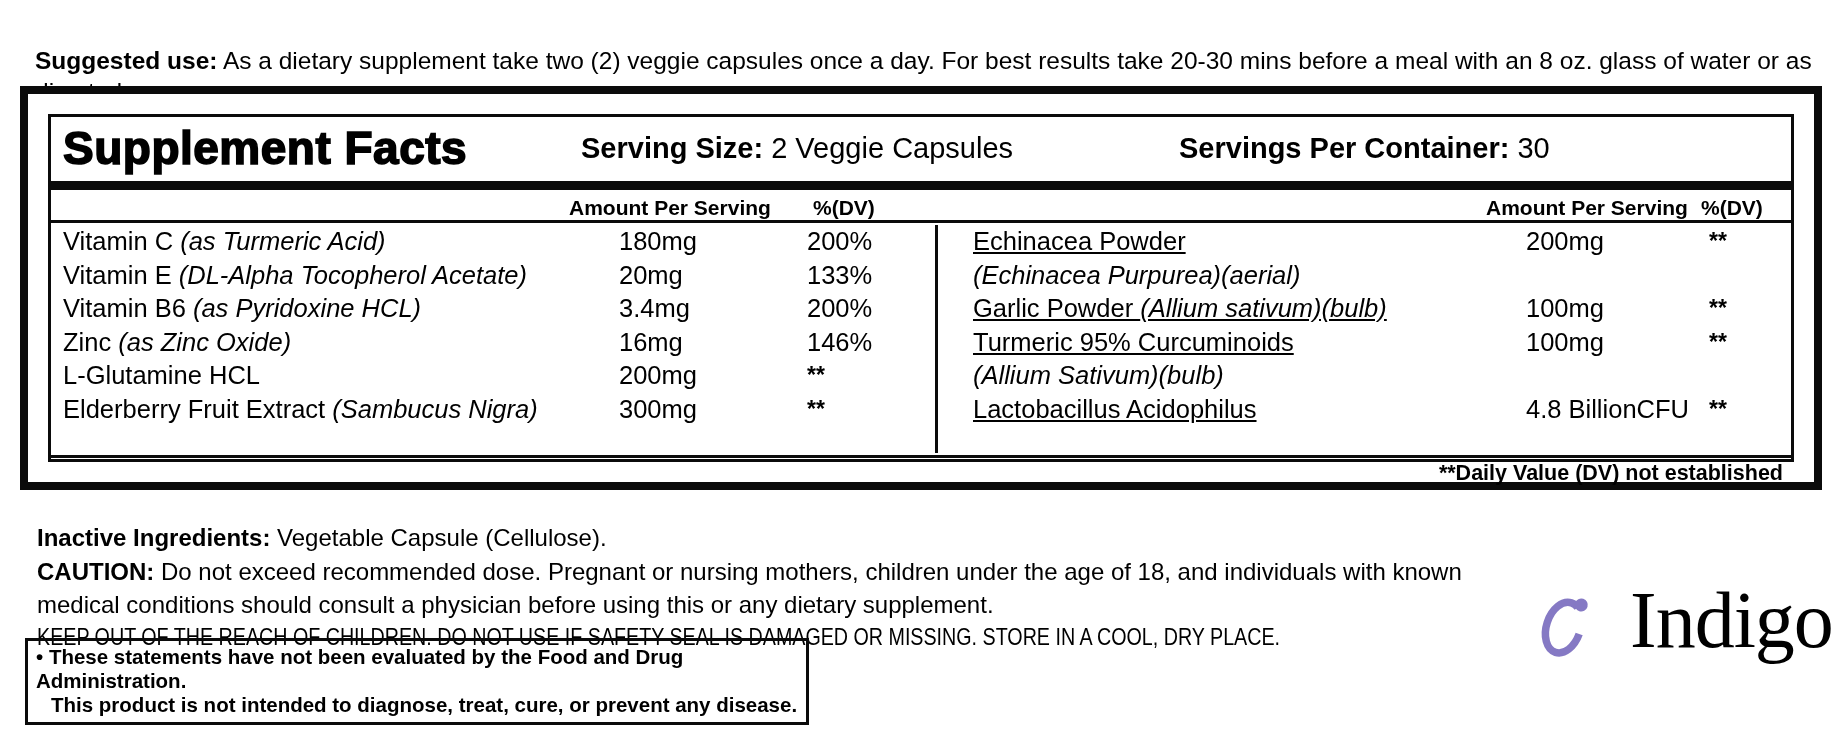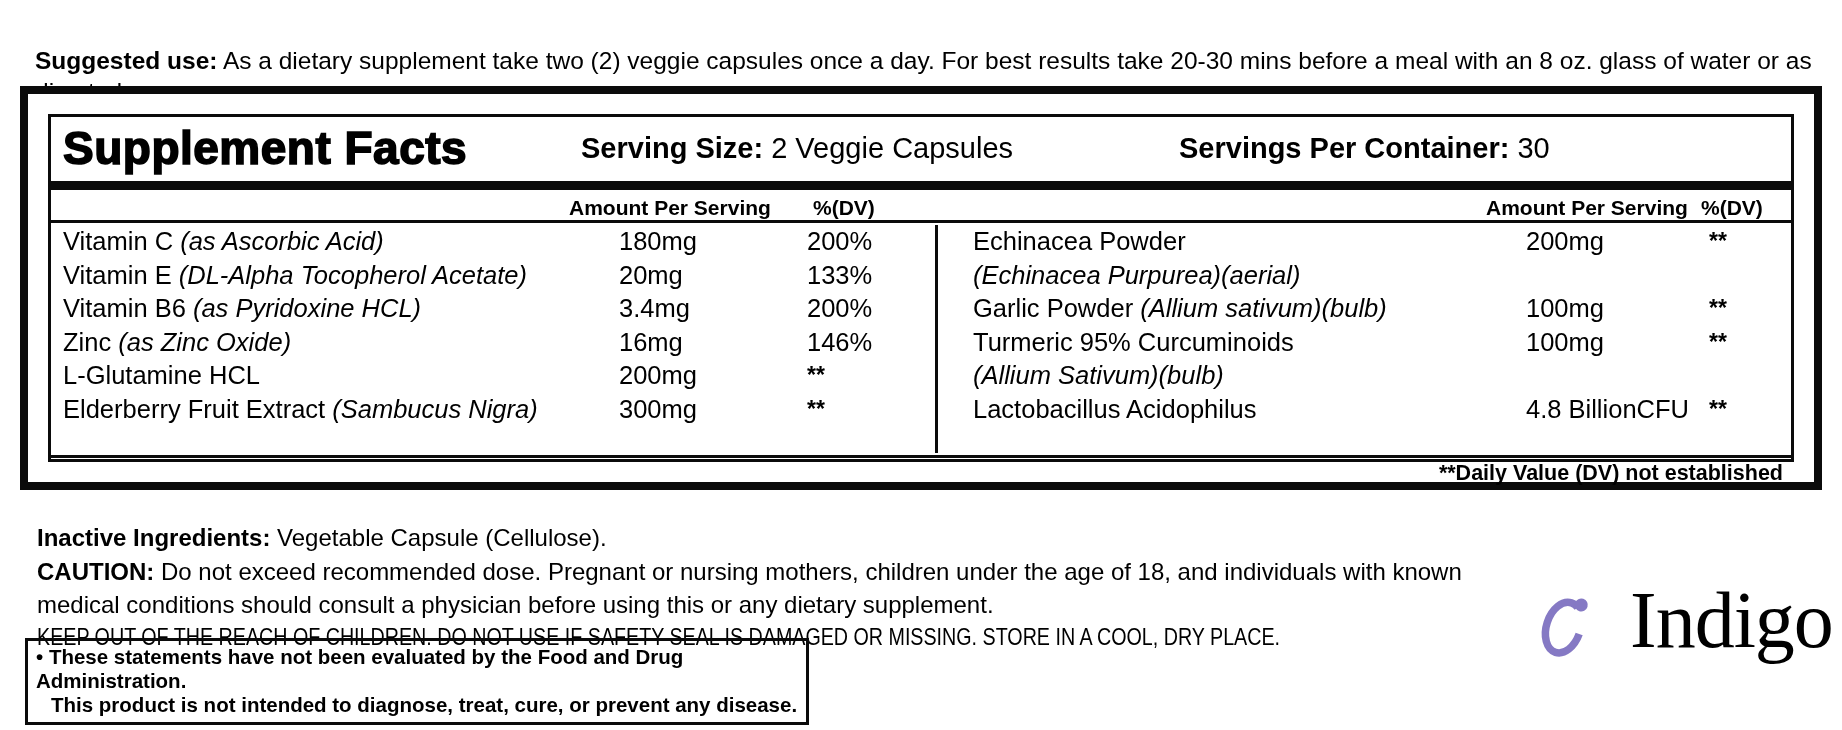--- a/index.html
+++ b/index.html
@@ -29,21 +29,21 @@
   .h-underline{position:absolute;left:0;right:0;top:103px;height:3px;background:#0b0b0b;}
 
   .rows{position:absolute;top:108px;}
   #left-rows{left:0;width:885px;}
   #right-rows{left:885px;right:0;}
   .t-row{position:relative;font-size:25.5px;}
   .slot1{height:33.5px;} .slot2{height:67px;}
   #left-rows .c-name{position:absolute;left:12px;}
   #left-rows .c-amt{position:absolute;left:568px;}
   #left-rows .c-dv{position:absolute;left:756px;text-align:right;}
-  #right-rows .c-name{position:absolute;left:37px;}
+  #right-rows .c-name{position:absolute;left:37px;text-decoration:underline;}
   #right-rows .c-amt{position:absolute;left:590px;}
   #right-rows .c-dv{position:absolute;left:773px;}
   .c-name,.c-amt,.c-dv{top:0;height:33.5px;line-height:33.5px;white-space:nowrap;}
   .c-detail2{position:absolute;left:37px;top:33.5px;height:33.5px;line-height:33.5px;white-space:nowrap;}
   .c-dv{font-weight:bold;font-size:23px;}
   .c-dv.pct{font-weight:normal;font-size:25.5px;}
 
   .col-divider{position:absolute;left:884px;top:108px;width:3px;height:228px;background:#0b0b0b;}
   .bottom-line{position:absolute;left:0;right:0;top:338px;height:3px;background:#0b0b0b;}
   .footnote{position:absolute;right:8px;top:344px;font-size:21.5px;font-weight:bold;}
@@ -80,21 +80,21 @@
 
     <span class="col-head h-amt-l">Amount Per Serving</span>
     <span class="col-head h-dv-l">%(DV)</span>
     <span class="col-head h-amt-r">Amount Per Serving</span>
     <span class="col-head h-dv-r">%(DV)</span>
 
     <div class="h-underline"></div>
 
     <div class="rows" id="left-rows">
         <div class="t-row slot1">
-          <span class="c-name">Vitamin C <i>(as Ascorbic Acid)</i></span>
+          <span class="c-name">Vitamin C <i>(as Turmeric Acid)</i></span>
           <span class="c-amt">180mg</span>
           <span class="c-dv pct">200%</span>
         </div>
         <div class="t-row slot1">
           <span class="c-name">Vitamin E <i>(DL-Alpha Tocopherol Acetate)</i></span>
           <span class="c-amt">20mg</span>
           <span class="c-dv pct">133%</span>
         </div>
         <div class="t-row slot1">
           <span class="c-name">Vitamin B6 <i>(as Pyridoxine HCL)</i></span>

